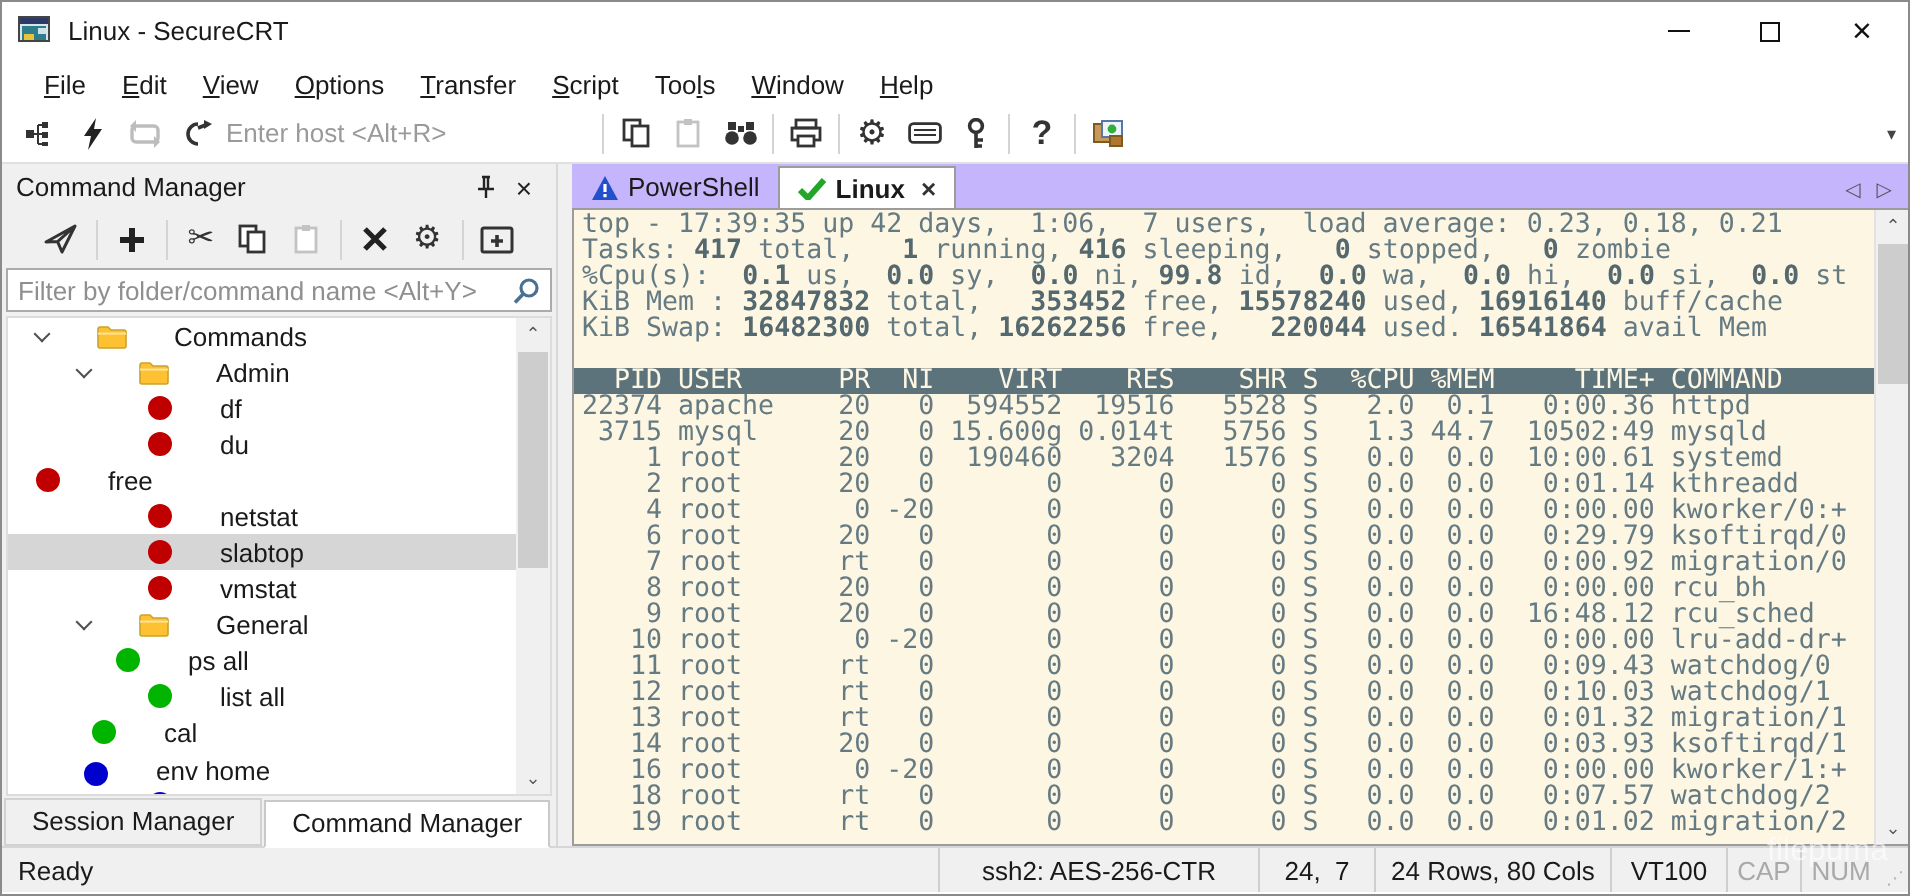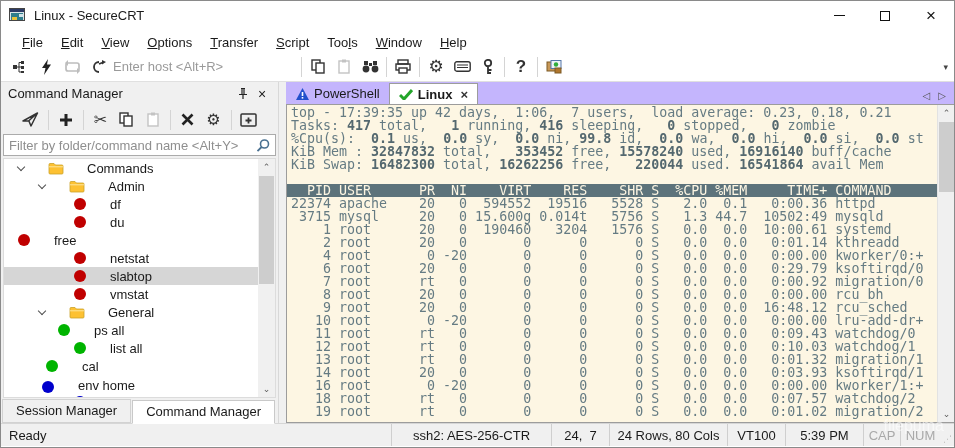--- a/index.html
+++ b/index.html
@@ -429,20 +429,19 @@
       </div>
     </div>
   </div>
 
   <div class="statusbar" id="statusbar">
       <div class="sb-ready">Ready</div>
       <div class="sb-cell" style="width: 160px;">ssh2: AES-256-CTR</div>
       <div class="sb-cell" style="width: 58px;">24,  7</div>
       <div class="sb-cell" style="width: 118px;">24 Rows, 80 Cols</div>
       <div class="sb-cell" style="width: 58px;">VT100</div>
-      <div class="sb-cell" style="width: 78px;">5:39 PM</div>
       <div class="sb-cell dim" style="width: 37px;">CAP</div>
       <div class="sb-cell dim" style="width: 40px;">NUM</div>
       <div class="sb-cell sb-grip">⋰</div>
     </div>
 
   <div class="watermark">filepuma</div>
 </div>
 
 </body></html>

